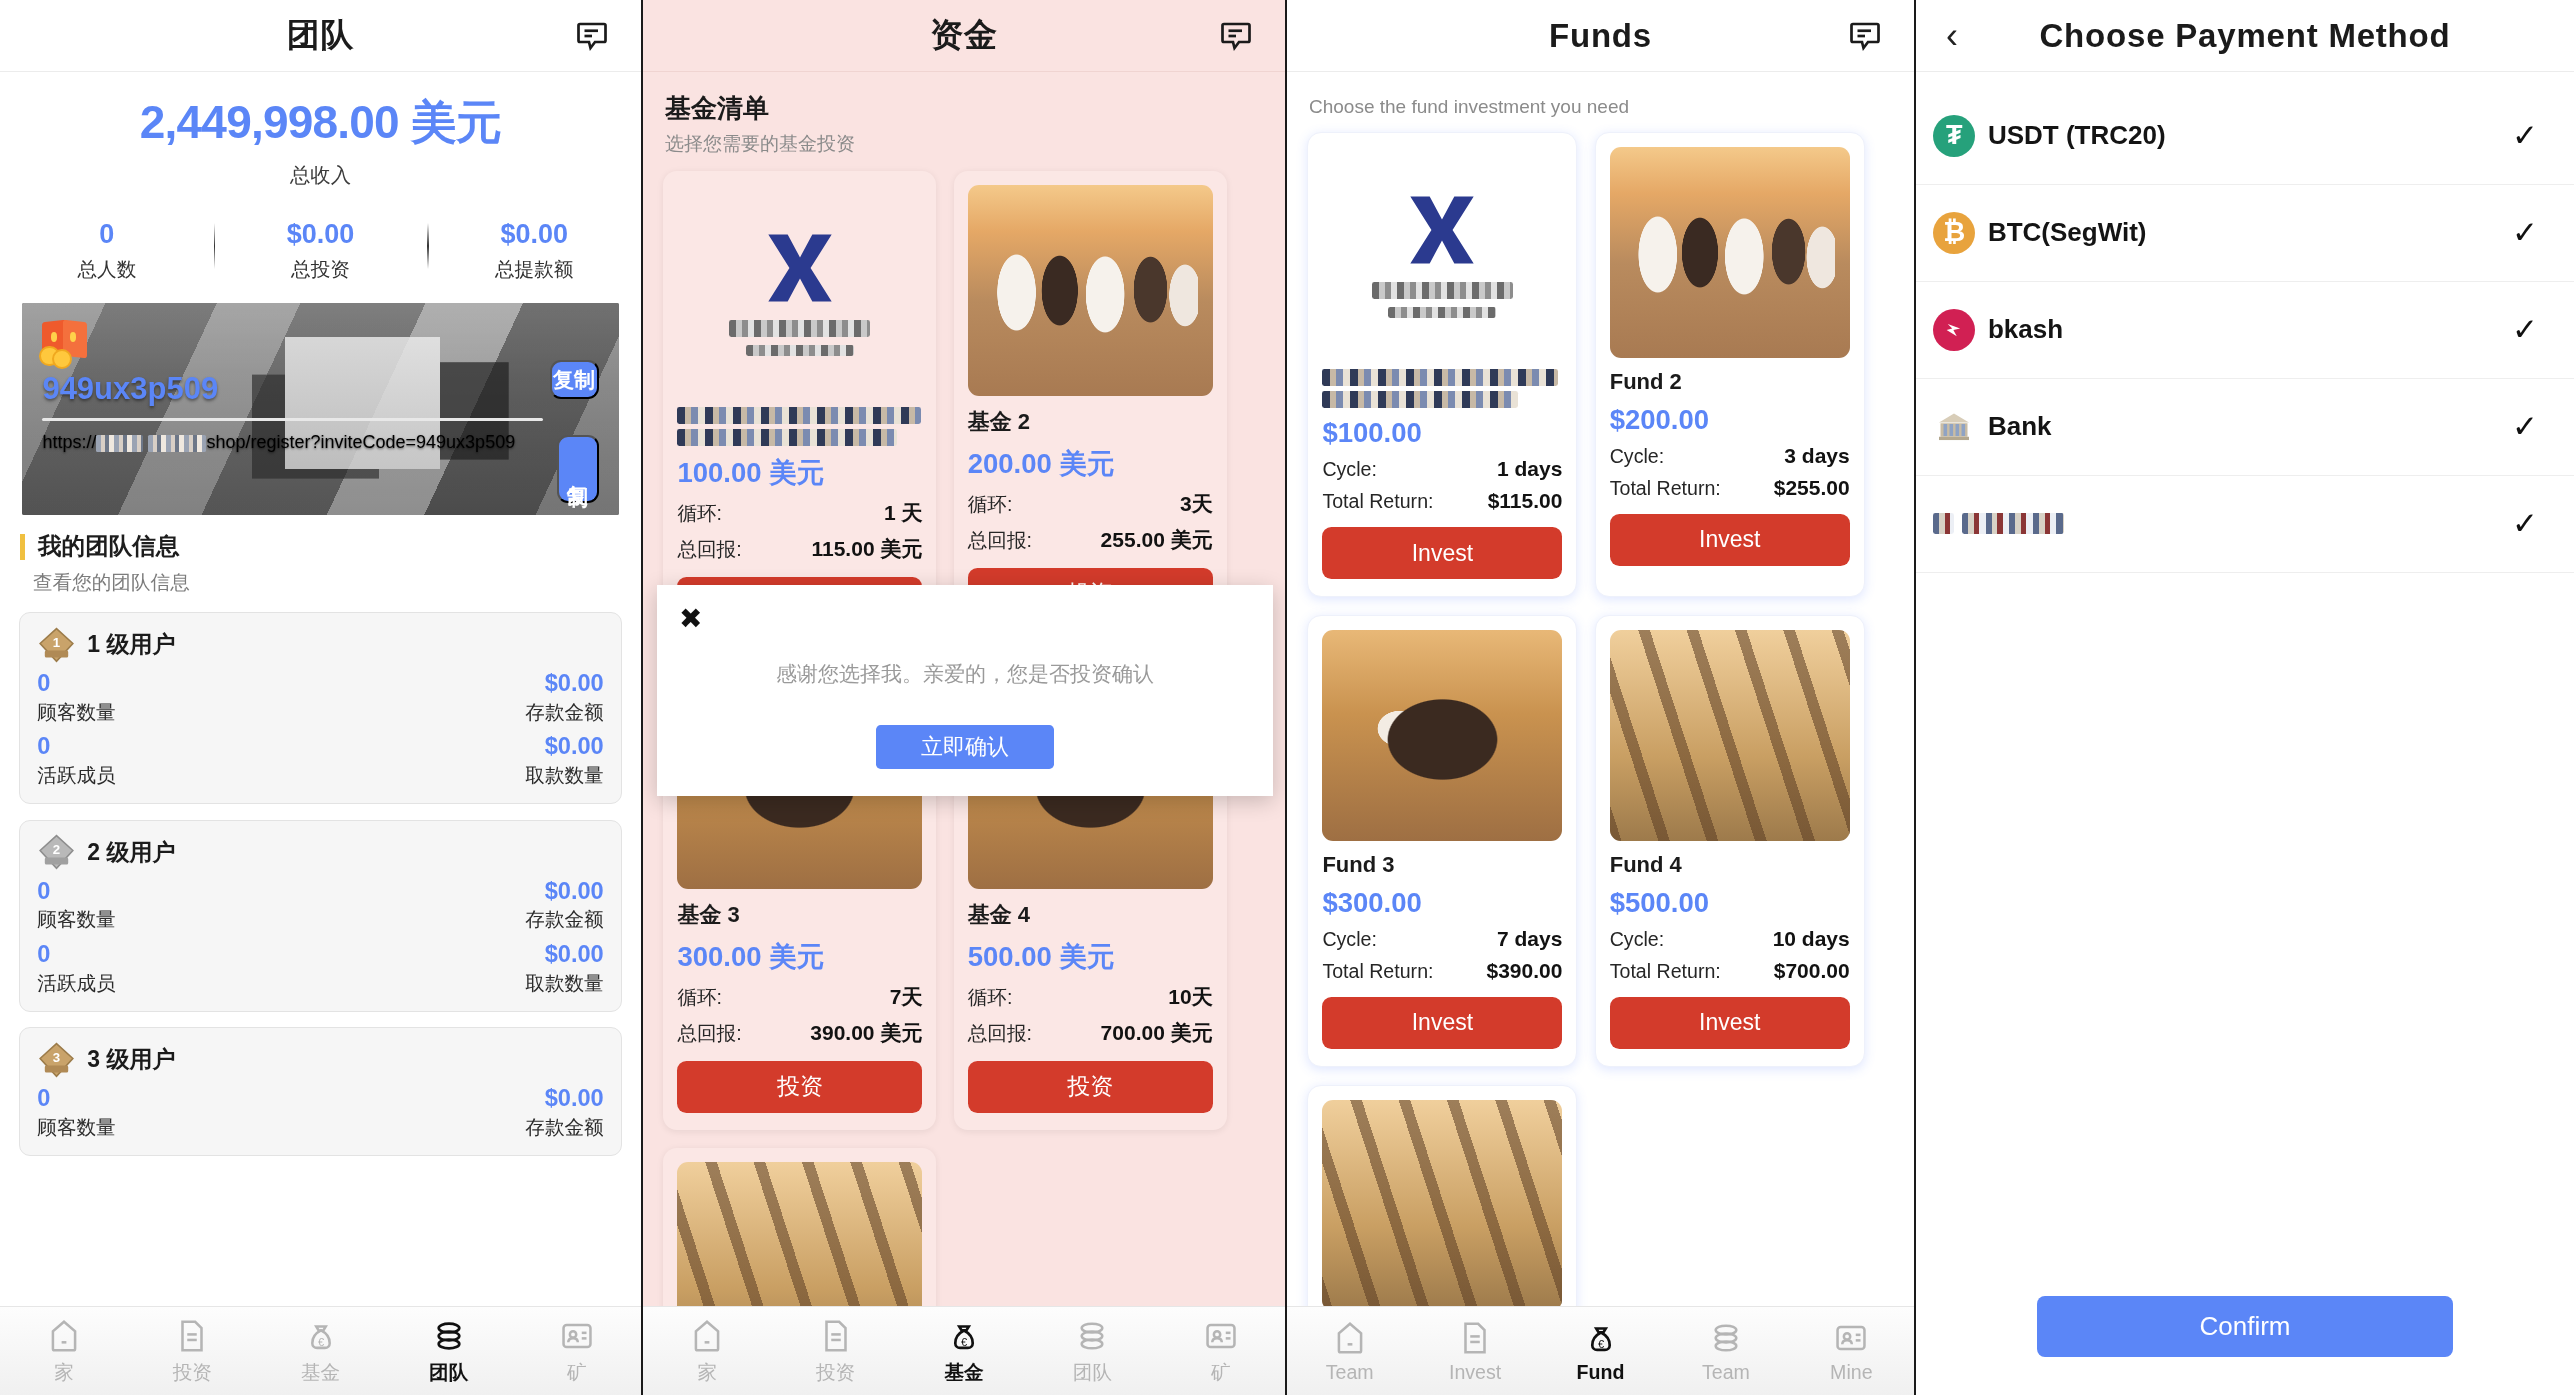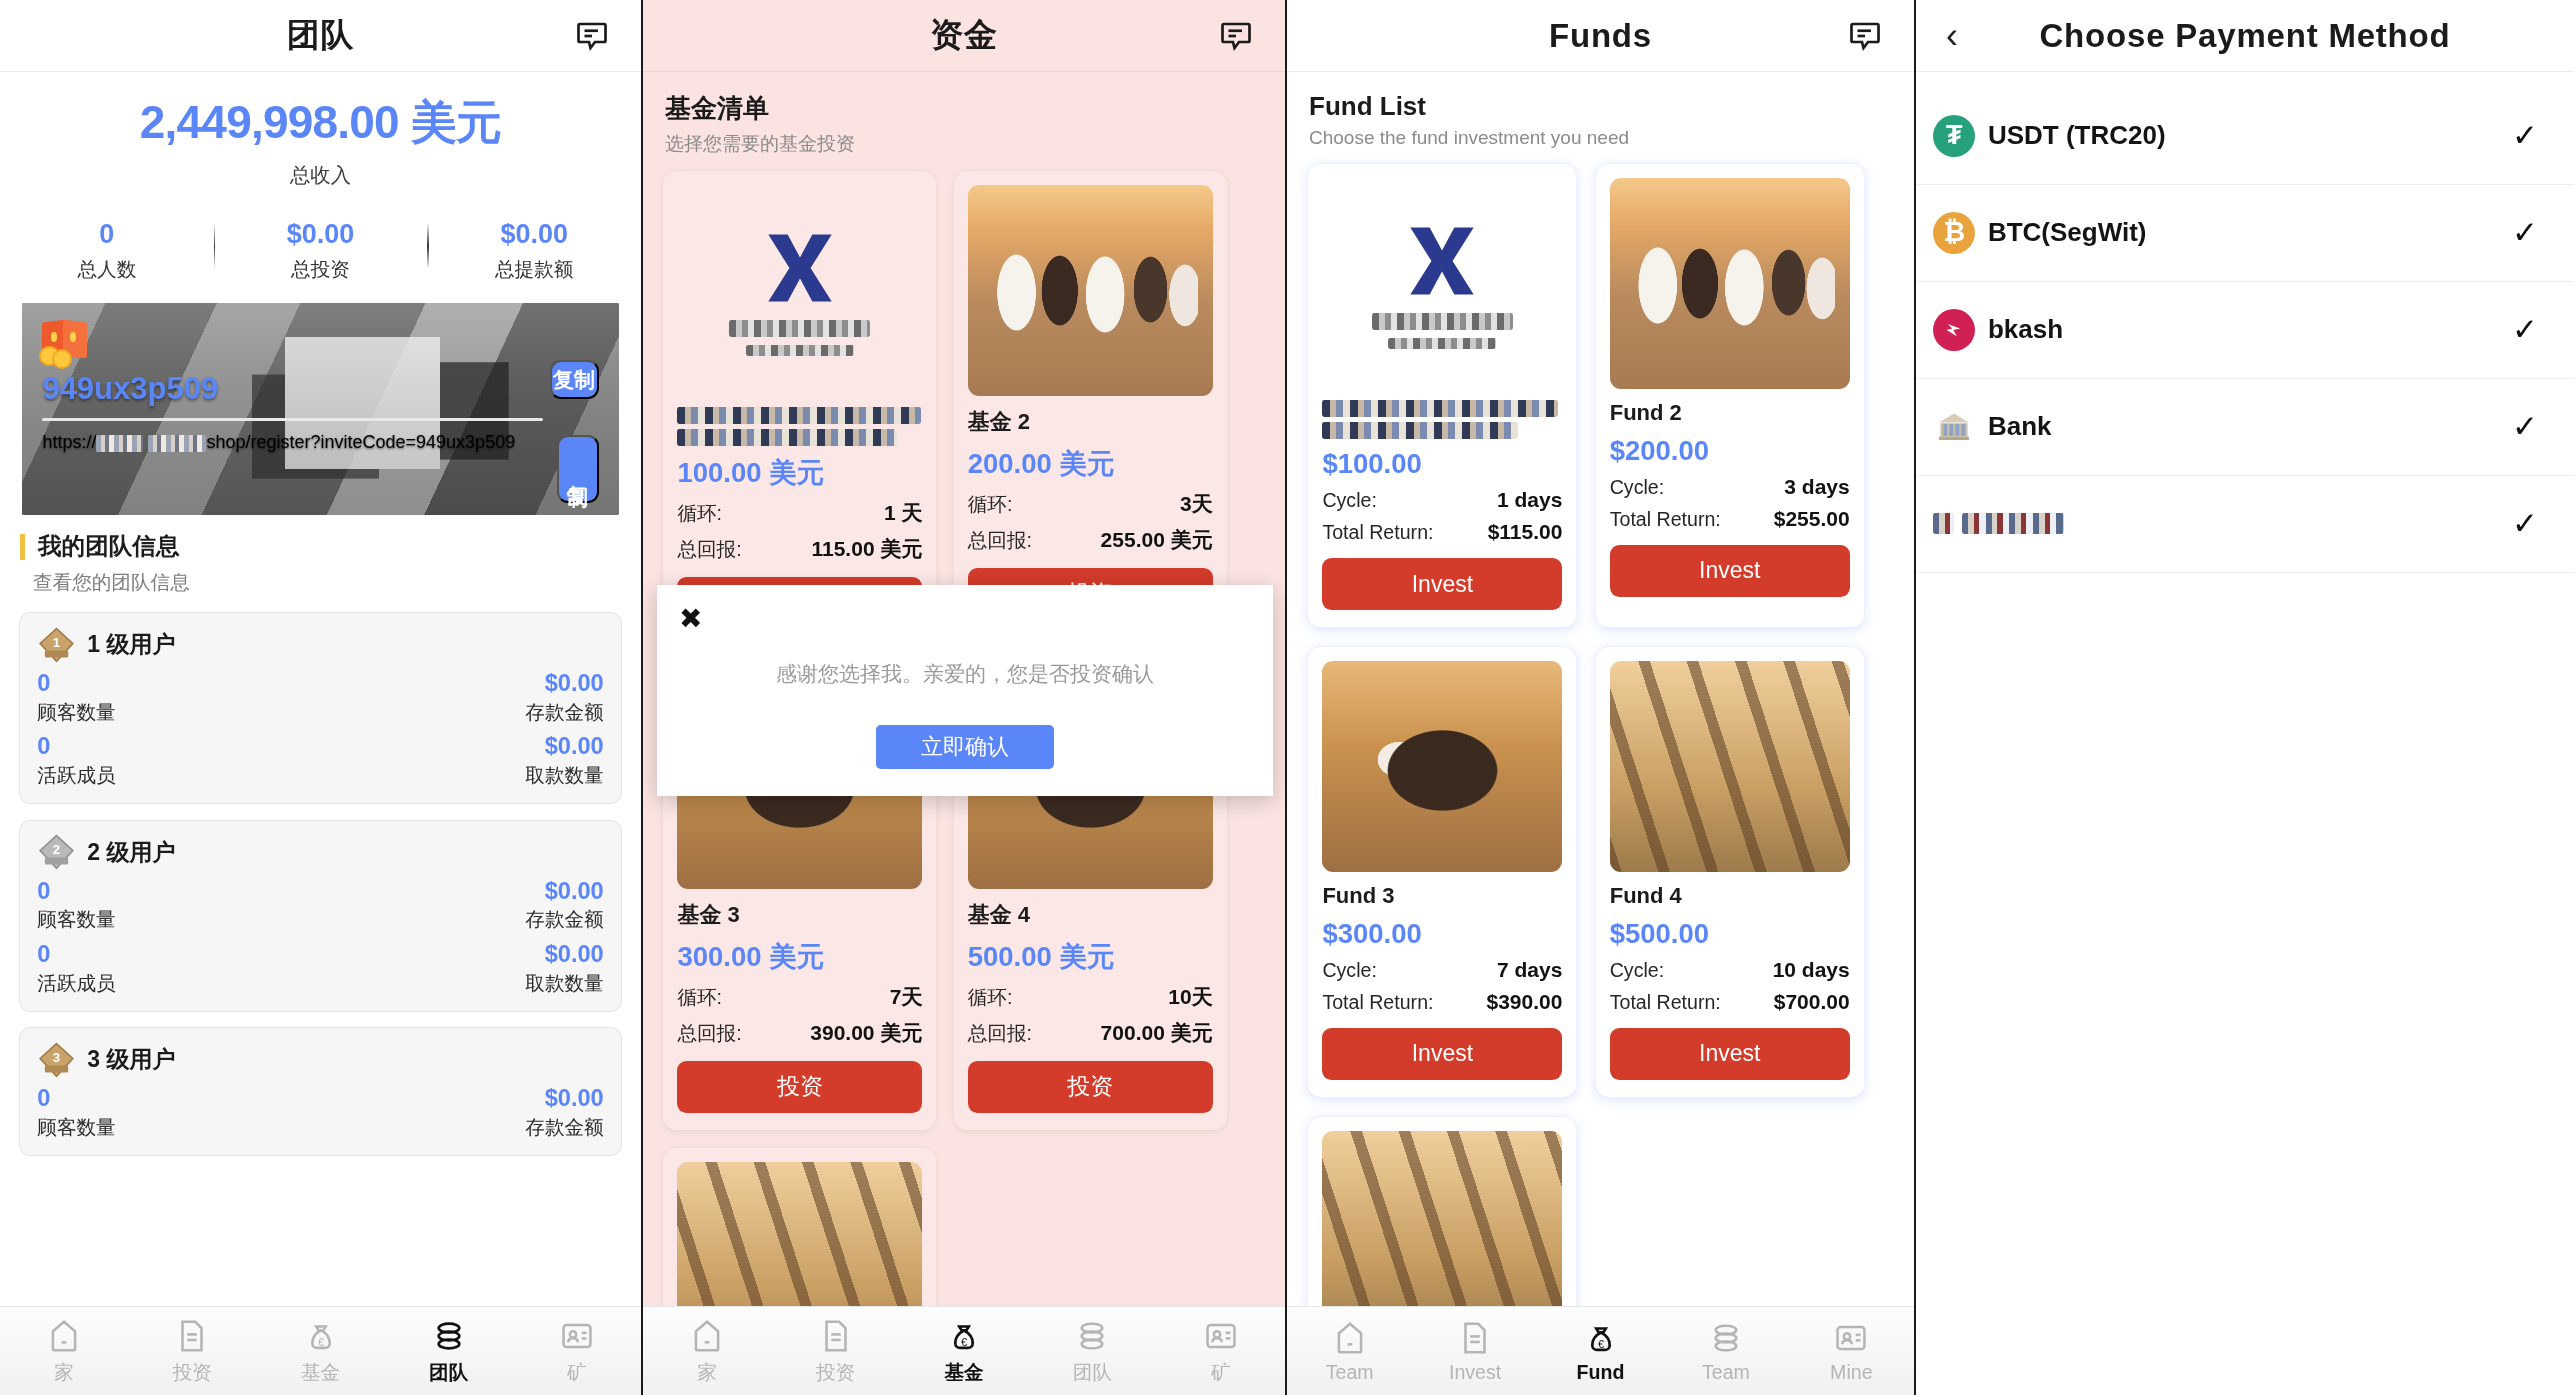--- a/index.html
+++ b/index.html
@@ -535,21 +535,20 @@
       <span class="chat-icon">
         <svg viewBox="0 0 24 24" width="36" height="36" fill="none" stroke="#1b1b1b" stroke-width="1.8">
           <path d="M4 4h16a1 1 0 0 1 1 1v10a1 1 0 0 1-1 1h-6l-3 4-1-4H4a1 1 0 0 1-1-1V5a1 1 0 0 1 1-1z"></path>
           <line x1="7" y1="8.5" x2="16" y2="8.5"></line>
             <line x1="7" y1="12" x2="12" y2="12"></line>
         </svg>
       </span>
     </div>
 
     <div class="list-head">
-      <div class="t">Fund List</div>
       <div class="s">Choose the fund investment you need</div>
     </div>
 
     <div class="fund-grid">
       <div class="fund-card">
         <div class="logo-box">
           <svg class="logo-x" viewBox="0 0 100 100">
             <path d="M14 12h22l14 26 14-26h22L62 50l24 38H64L50 62 36 88H14l24-38z" fill="#2b3a8f"></path>
           </svg>
           <span class="logo-mos" style="width:141px"></span>
@@ -714,16 +713,17 @@
       </div>
       <div class="pm-item">
         <span class="pm-label-mos">
           <i style="width:20.4px"></i>
             <i style="width:102px"></i>
         </span>
         <span class="pm-check">✓</span>
       </div>
     </div>
 
+    <button class="confirm-btn">Confirm</button>
   </div>
 
 </div>
 
 
 </body></html>

